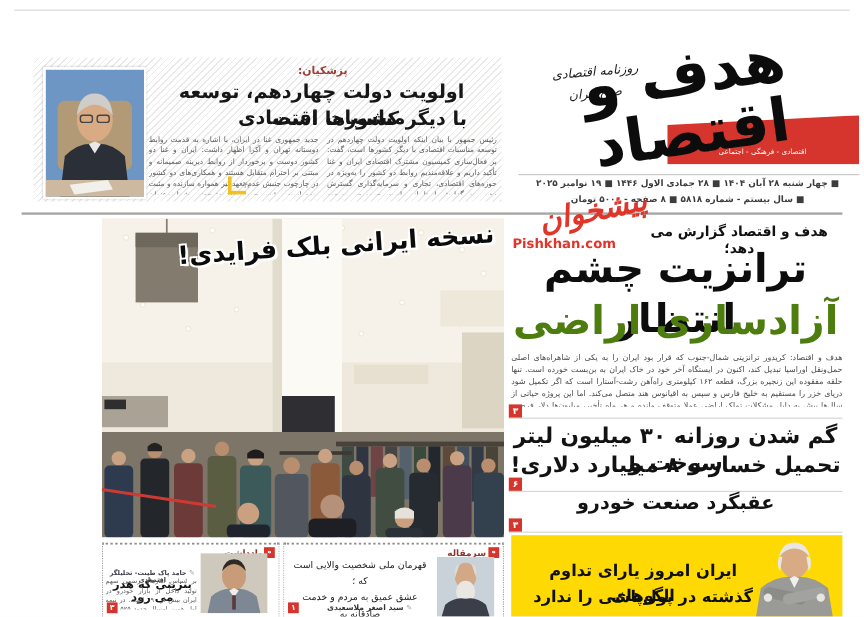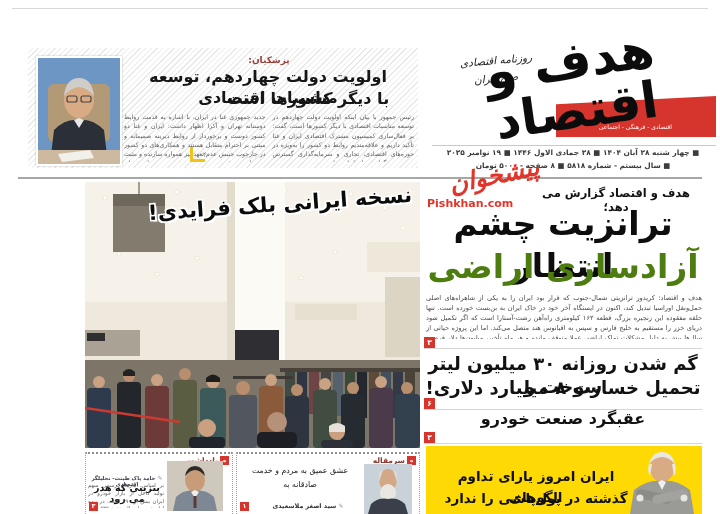--- a/index.html
+++ b/index.html
@@ -275,19 +275,20 @@
   </div>
   <svg class="abs" id="editorial-photo" viewBox="0 0 48 50" preserveAspectRatio="none">
     <rect width="48" height="50" fill="#c9d2d8"></rect>
     <ellipse cx="24" cy="16" rx="9" ry="11" fill="#d2a886"></ellipse>
     <path d="M15 12 Q15 7 19 6 L15 18 Z" fill="#dddbd6"></path>
     <path d="M33 12 Q33 7 29 6 L33 18 Z" fill="#dddbd6"></path>
     <ellipse cx="24" cy="29" rx="8" ry="9" fill="#e9e7e2"></ellipse>
     <path d="M4 50 L7 40 Q15 33 24 35 Q33 33 41 40 L44 50 Z" fill="#3a3f4a"></path>
   </svg>
   <div class="abs rtl center" id="editorial-lines">
+    <div>قهرمان ملی شخصیت والایی است که ؛</div>
     <div>عشق عمیق به مردم و خدمت صادقانه به</div>
 
   </div>
   <div class="abs rtl center" id="editorial-author"><span class="pen-icon">✎ </span><span>سید اصغر ملاسعیدی</span></div>
   <span class="small-refbox" id="editorial-ref">۱</span>
 
 </div>
 
 </body></html>

